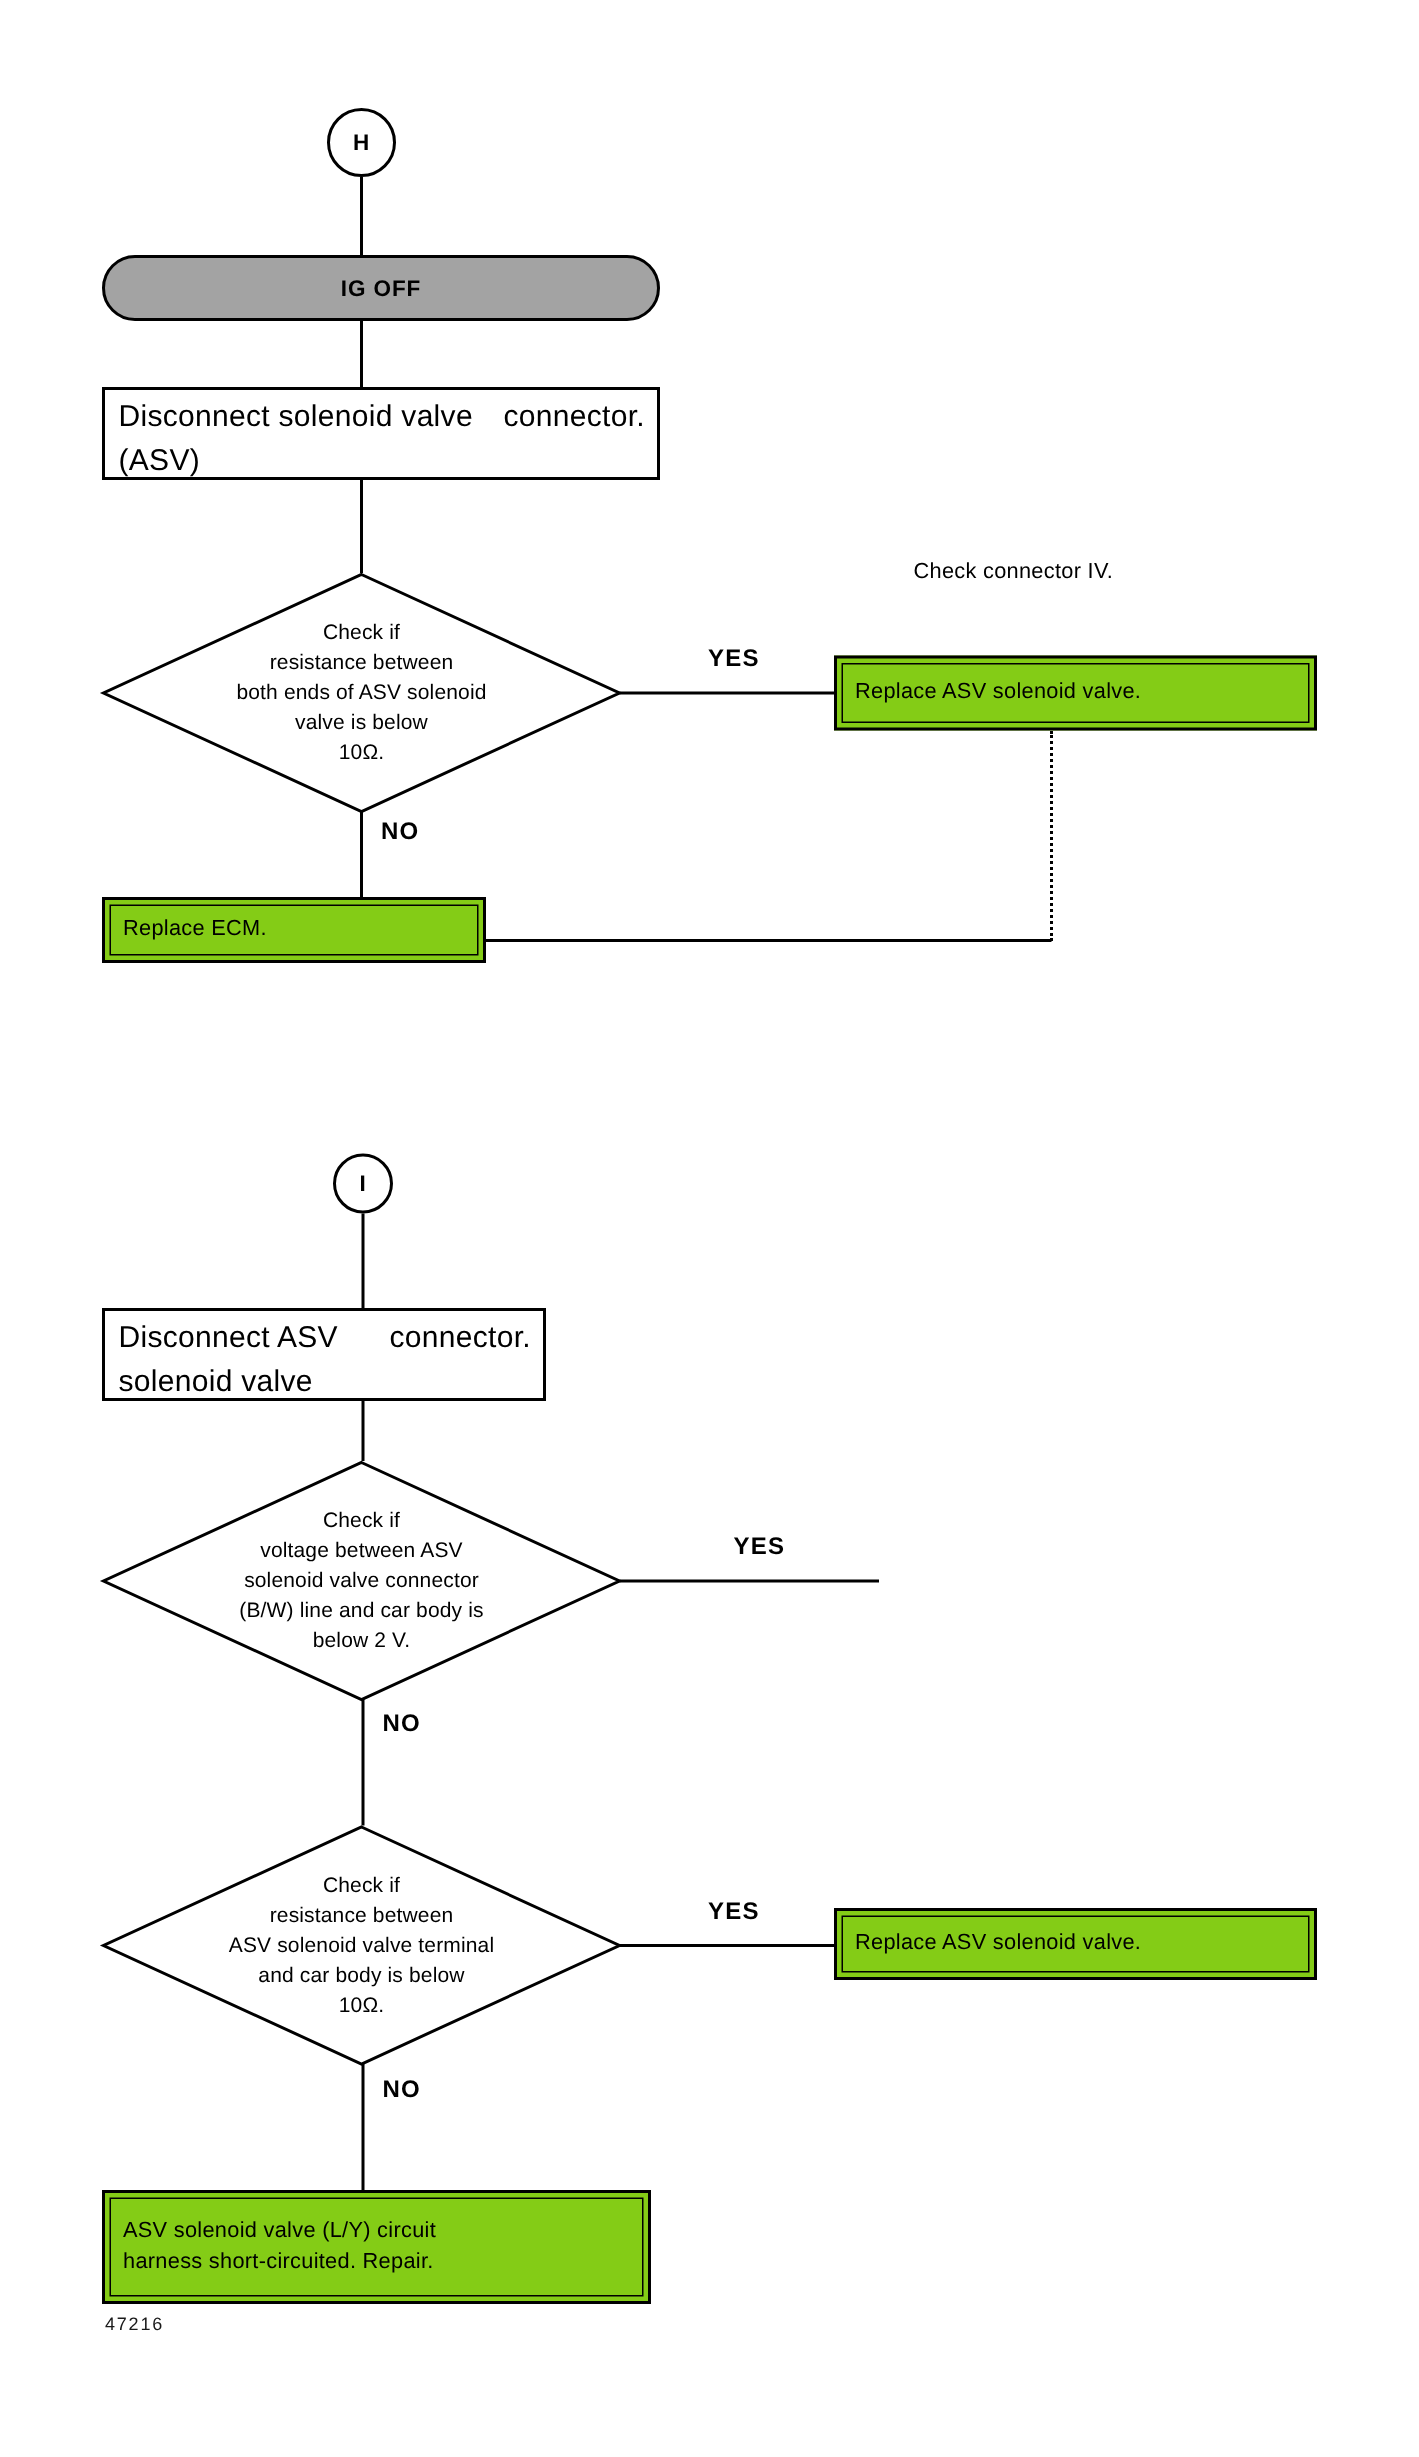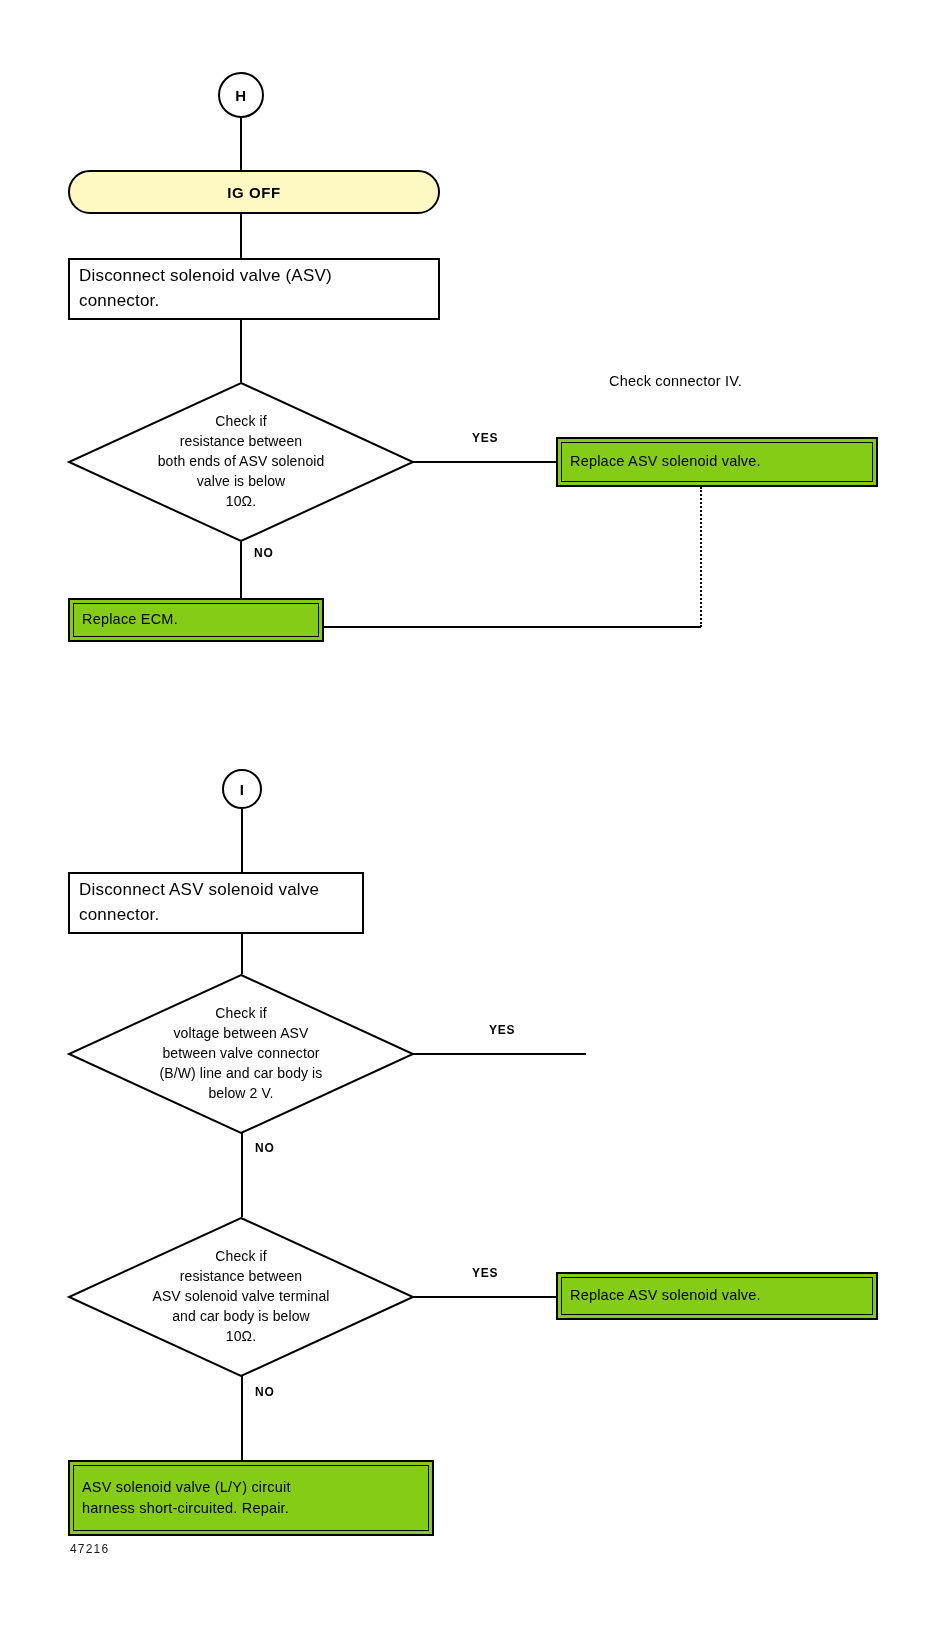--- a/index.html
+++ b/index.html
@@ -39,32 +39,32 @@
   
   .terminator {
     border: 2px solid #000;
     border-radius: 34px;
     display: flex;
     align-items: center;
     justify-content: center;
     font-size: 15px;
     font-weight: 600;
     letter-spacing: .6px;
-    background: #fef9c3;
+    background: #a3a3a3;
   }
 
   
   .proc-box {
     border: 2px solid #000;
     background: #fff;
     display: flex;
-    flex-direction: column;
+    flex-direction: row;
     justify-content: center;
     padding: 4px 8px 4px 9px;
-    font-size: 17px;
+    font-size: 20px;
     line-height: 1.45;
     letter-spacing: .2px;
   }
 
   
   .dbl-box {
     border: 2px solid #000;
     background: #84cc16;
     padding: 3px;
   }
@@ -120,21 +120,21 @@
     border-top: 2px solid #000;
   }
   .dline {
     position: absolute;
     width: 0;
     border-left: 2px dotted #000;
   }
 
   .edge-label {
     position: absolute;
-    font-size: 12px;
+    font-size: 16px;
     font-weight: 600;
     letter-spacing: .8px;
   }
   .caption-label {
     position: absolute;
     font-size: 14.5px;
     letter-spacing: .2px;
   }
   .fig-id {
     position: absolute;
@@ -226,21 +226,21 @@
 
   <div class="vline" style="left:241px; top:934px; height:40px;"></div>
 
   <div class="diamond-wrap" style="left:68px; top:974px; width:346px; height:160px;">
     <svg width="346" height="160" viewBox="0 0 346 160">
       <polygon points="173,1 345,80 173,159 1,80" fill="#ffffff" stroke="#000000" stroke-width="2"></polygon>
     </svg>
     <div class="diamond-text">
       <span>Check if</span>
       <span>voltage between ASV</span>
-      <span>between valve connector</span>
+      <span>solenoid valve connector</span>
       <span>(B/W) line and car body is</span>
       <span>below 2 V.</span>
     </div>
   </div>
 
   <div class="hline" style="left:413px; top:1053px; width:173px;"></div>
   <div class="edge-label" style="left:489px; top:1023px;">YES</div>
 
 
   <div class="vline" style="left:241px; top:1133px; height:84px;"></div>

